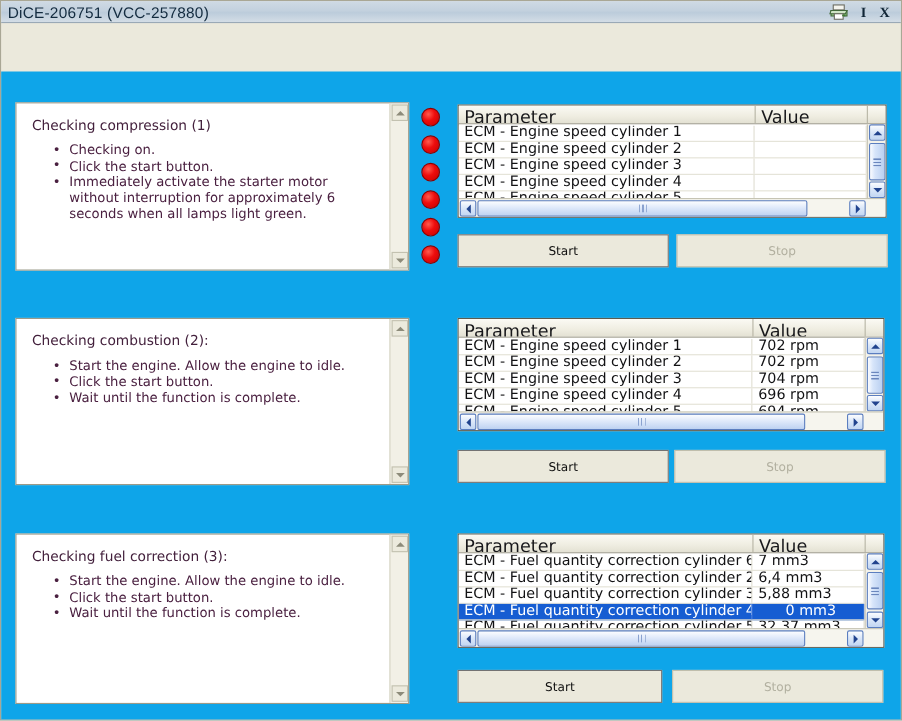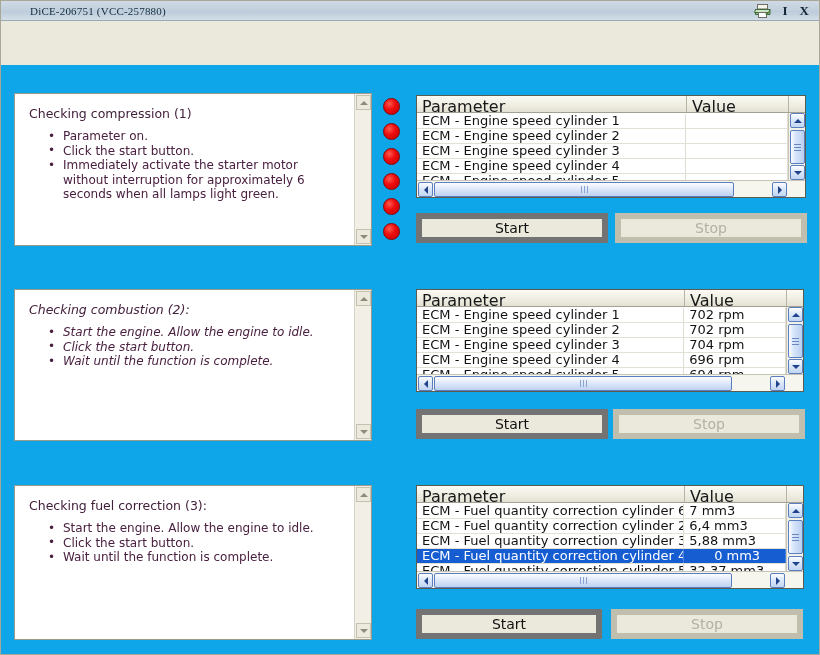--- a/index.html
+++ b/index.html
@@ -31,26 +31,25 @@
     position: relative;
     height: 20px;
     background: linear-gradient(to bottom, #cfdae4 0%, #c3d1de 45%, #bcccdb 55%, #d3dde6 100%);
     border-bottom: 1px solid #9aa9b6;
     display: flex;
     align-items: center;
     padding: 0 4px 0 6px;
     box-sizing: border-box;
   }
   #title-bar .title-text {
-    font-family: Liberation Serif, serif;
-    font-size: 11px;
+    font-family: Liberation Sans, sans-serif;
+    font-size: 14px;
     color: #132b3f;
     letter-spacing: 0.2px;
     white-space: nowrap;
-    margin-left: 23px;
   }
   #title-bar .title-spacer { flex: 1 1 auto; }
   #title-bar .tb-btn {
     font-family: "Liberation Serif", serif;
     font-weight: bold;
     font-size: 13px;
     color: #102536;
     padding: 0 6px;
     line-height: 18px;
     cursor: default;
@@ -305,27 +304,27 @@
     border-top: 4px solid transparent;
     border-bottom: 4px solid transparent;
   }
   .chev-lr.l { border-right: 4px solid #21438e; }
   .chev-lr.r { border-left: 4px solid #21438e; }
 
   
   .btn {
     position: absolute;
     background: #ebe9dc;
-    border: 6px solid #737373;
+    border: 1px solid #737373;
     box-sizing: border-box;
     display: flex;
     align-items: center;
     justify-content: center;
     font-family: "DejaVu Sans", sans-serif;
-    font-size: 14px;
+    font-size: 11px;
     color: #101010;
     cursor: default;
   }
   .btn.disabled {
     color: #b2b0a0;
     border-color: #c0beac;
   }
   #hide-button {
     position: absolute;
     left: 13px;
@@ -357,21 +356,21 @@
   </div>
 
   <div id="main-body">
 
     <div class="step-section">
 
       <div class="instr-box" style="left:13px; top:28px; width:358px; height:153px;">
         <div class="instr-inner">
           <div class="instr-heading">Checking compression (1)</div>
           <ul class="instr-list">
-            <li>Parameter on.</li>
+            <li>Checking on.</li>
             <li>Click the start button.</li>
             <li>Immediately activate the starter motor without interruption for approximately 6 seconds when all lamps light green.</li>
           </ul>
         </div>
         <div class="vscroll-classic">
           <div class="sb-arrow up">
               <i class="chev up"></i>
             </div>
           <div class="sb-arrow down">
               <i class="chev down"></i>
@@ -438,21 +437,21 @@
             </div>
         </div>
       </div>
 
       <div class="btn" style="left:415px; top:148px; width:192px; height:30px;">Start</div>
       <div class="btn disabled" style="left:614px; top:148px; width:192px; height:30px;">Stop</div>
     </div>
 
     <div class="step-section">
 
-      <div class="instr-box" style="left:13px; top:224px; width:358px; height:152px;font-style:italic;">
+      <div class="instr-box" style="left:13px; top:224px; width:358px; height:152px;">
         <div class="instr-inner">
           <div class="instr-heading">Checking combustion (2):</div>
           <ul class="instr-list">
             <li>Start the engine. Allow the engine to idle.</li>
             <li>Click the start button.</li>
             <li>Wait until the function is complete.</li>
           </ul>
         </div>
         <div class="vscroll-classic">
           <div class="sb-arrow up">

